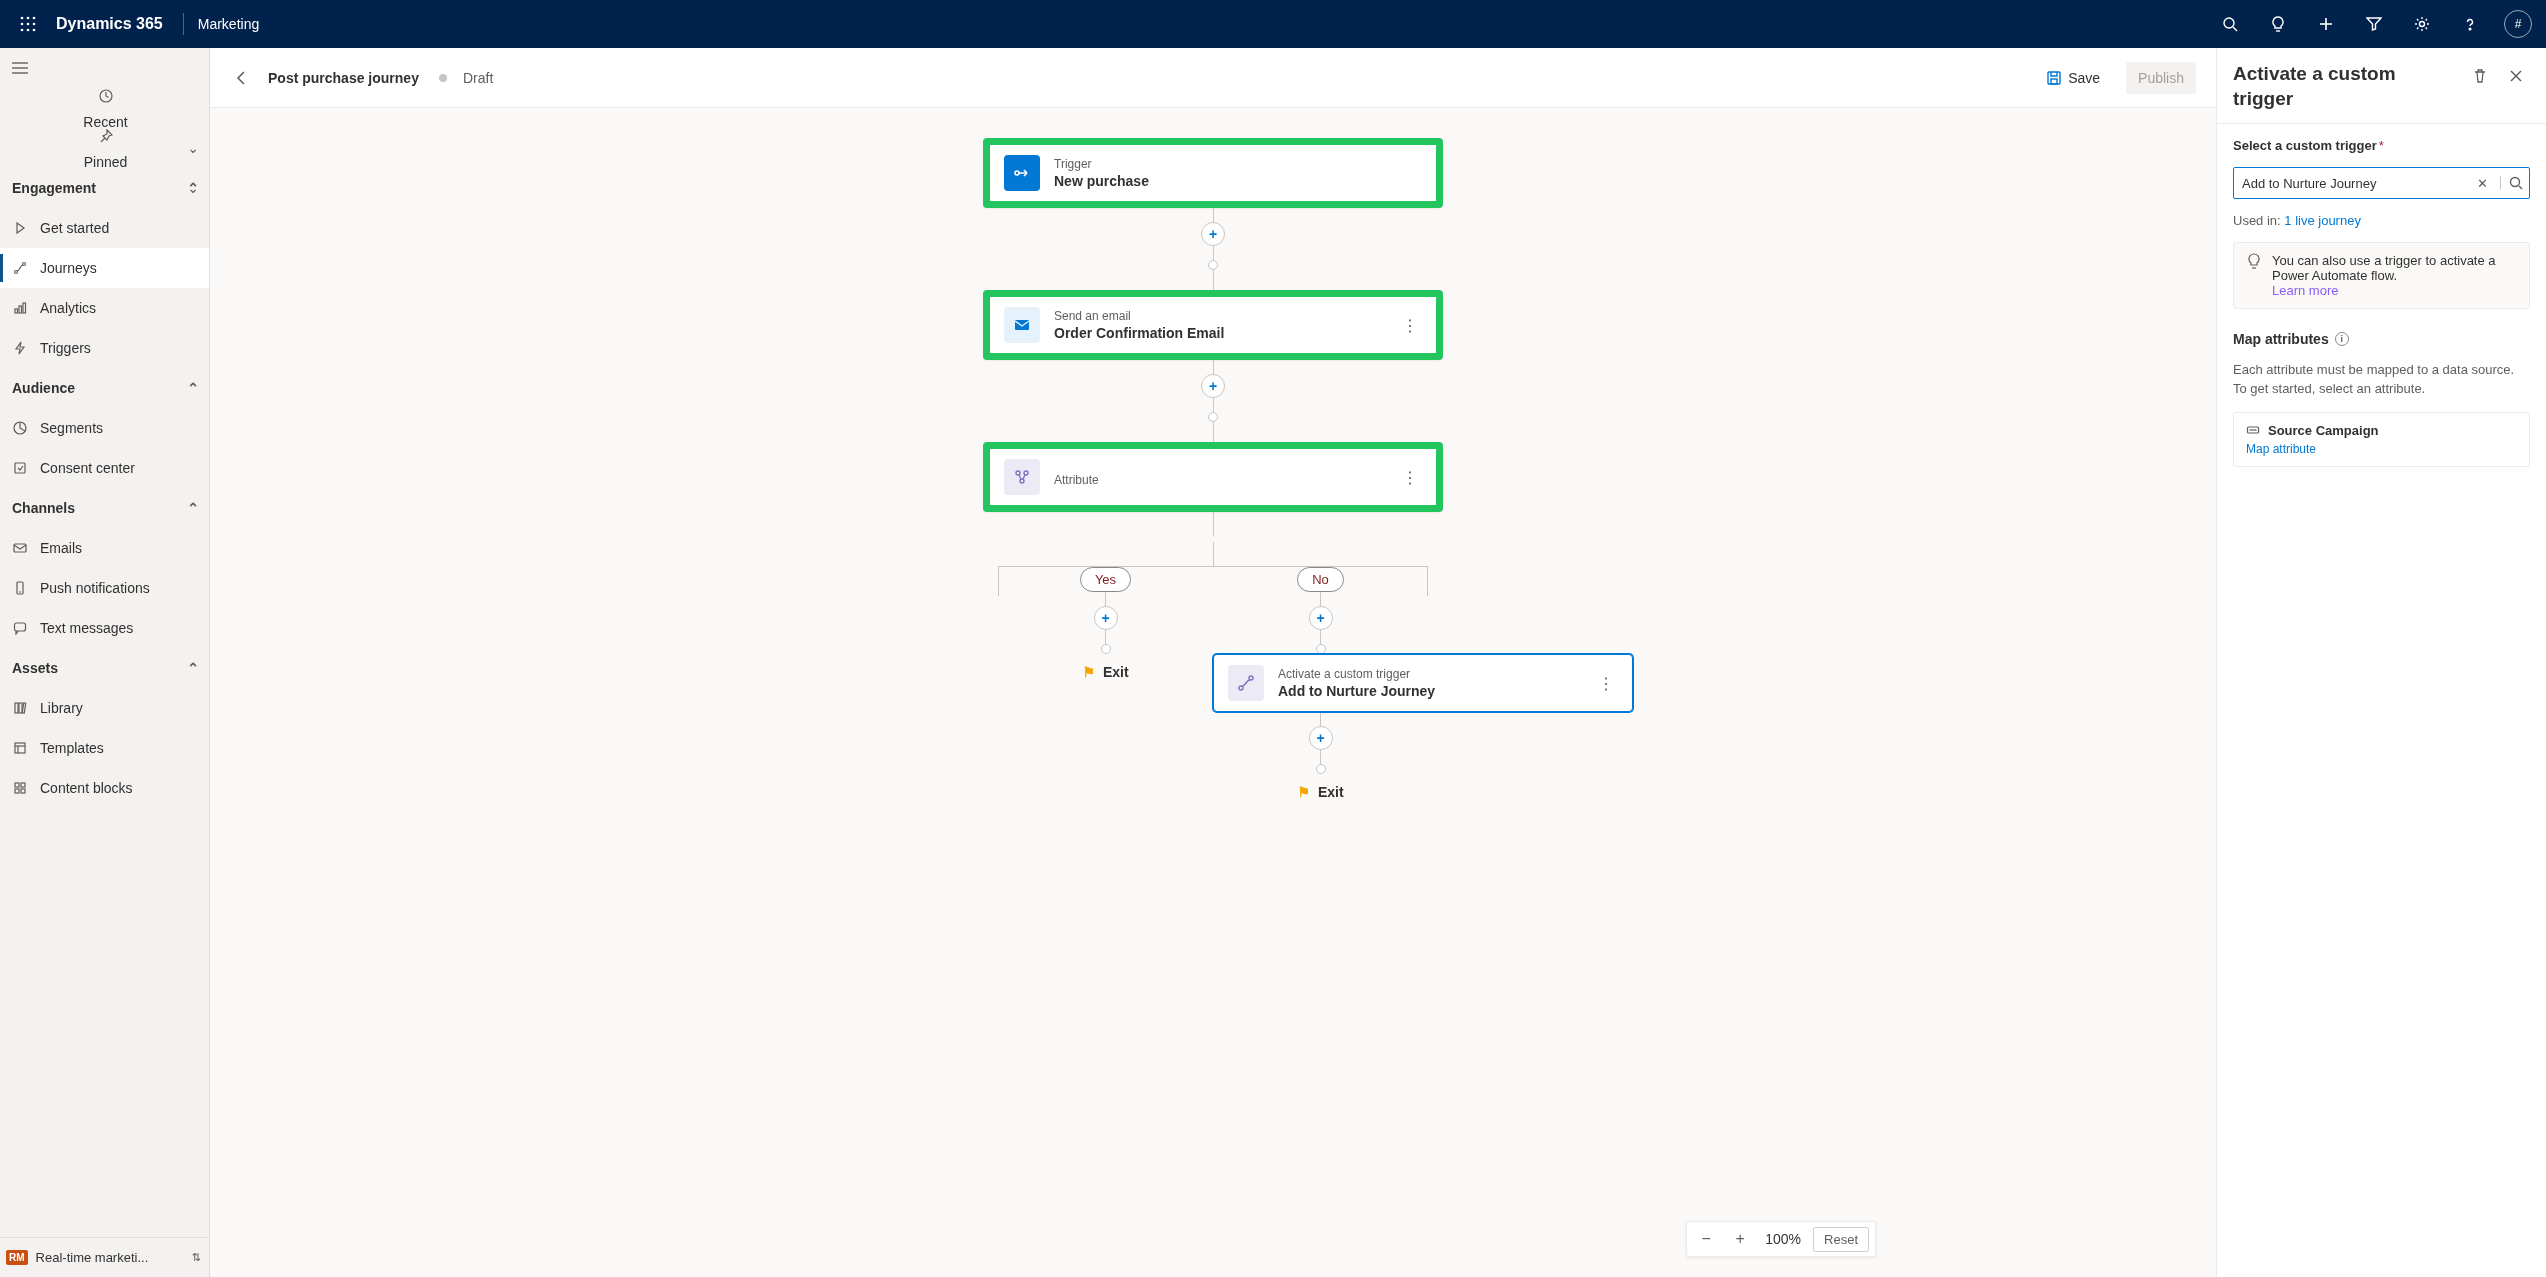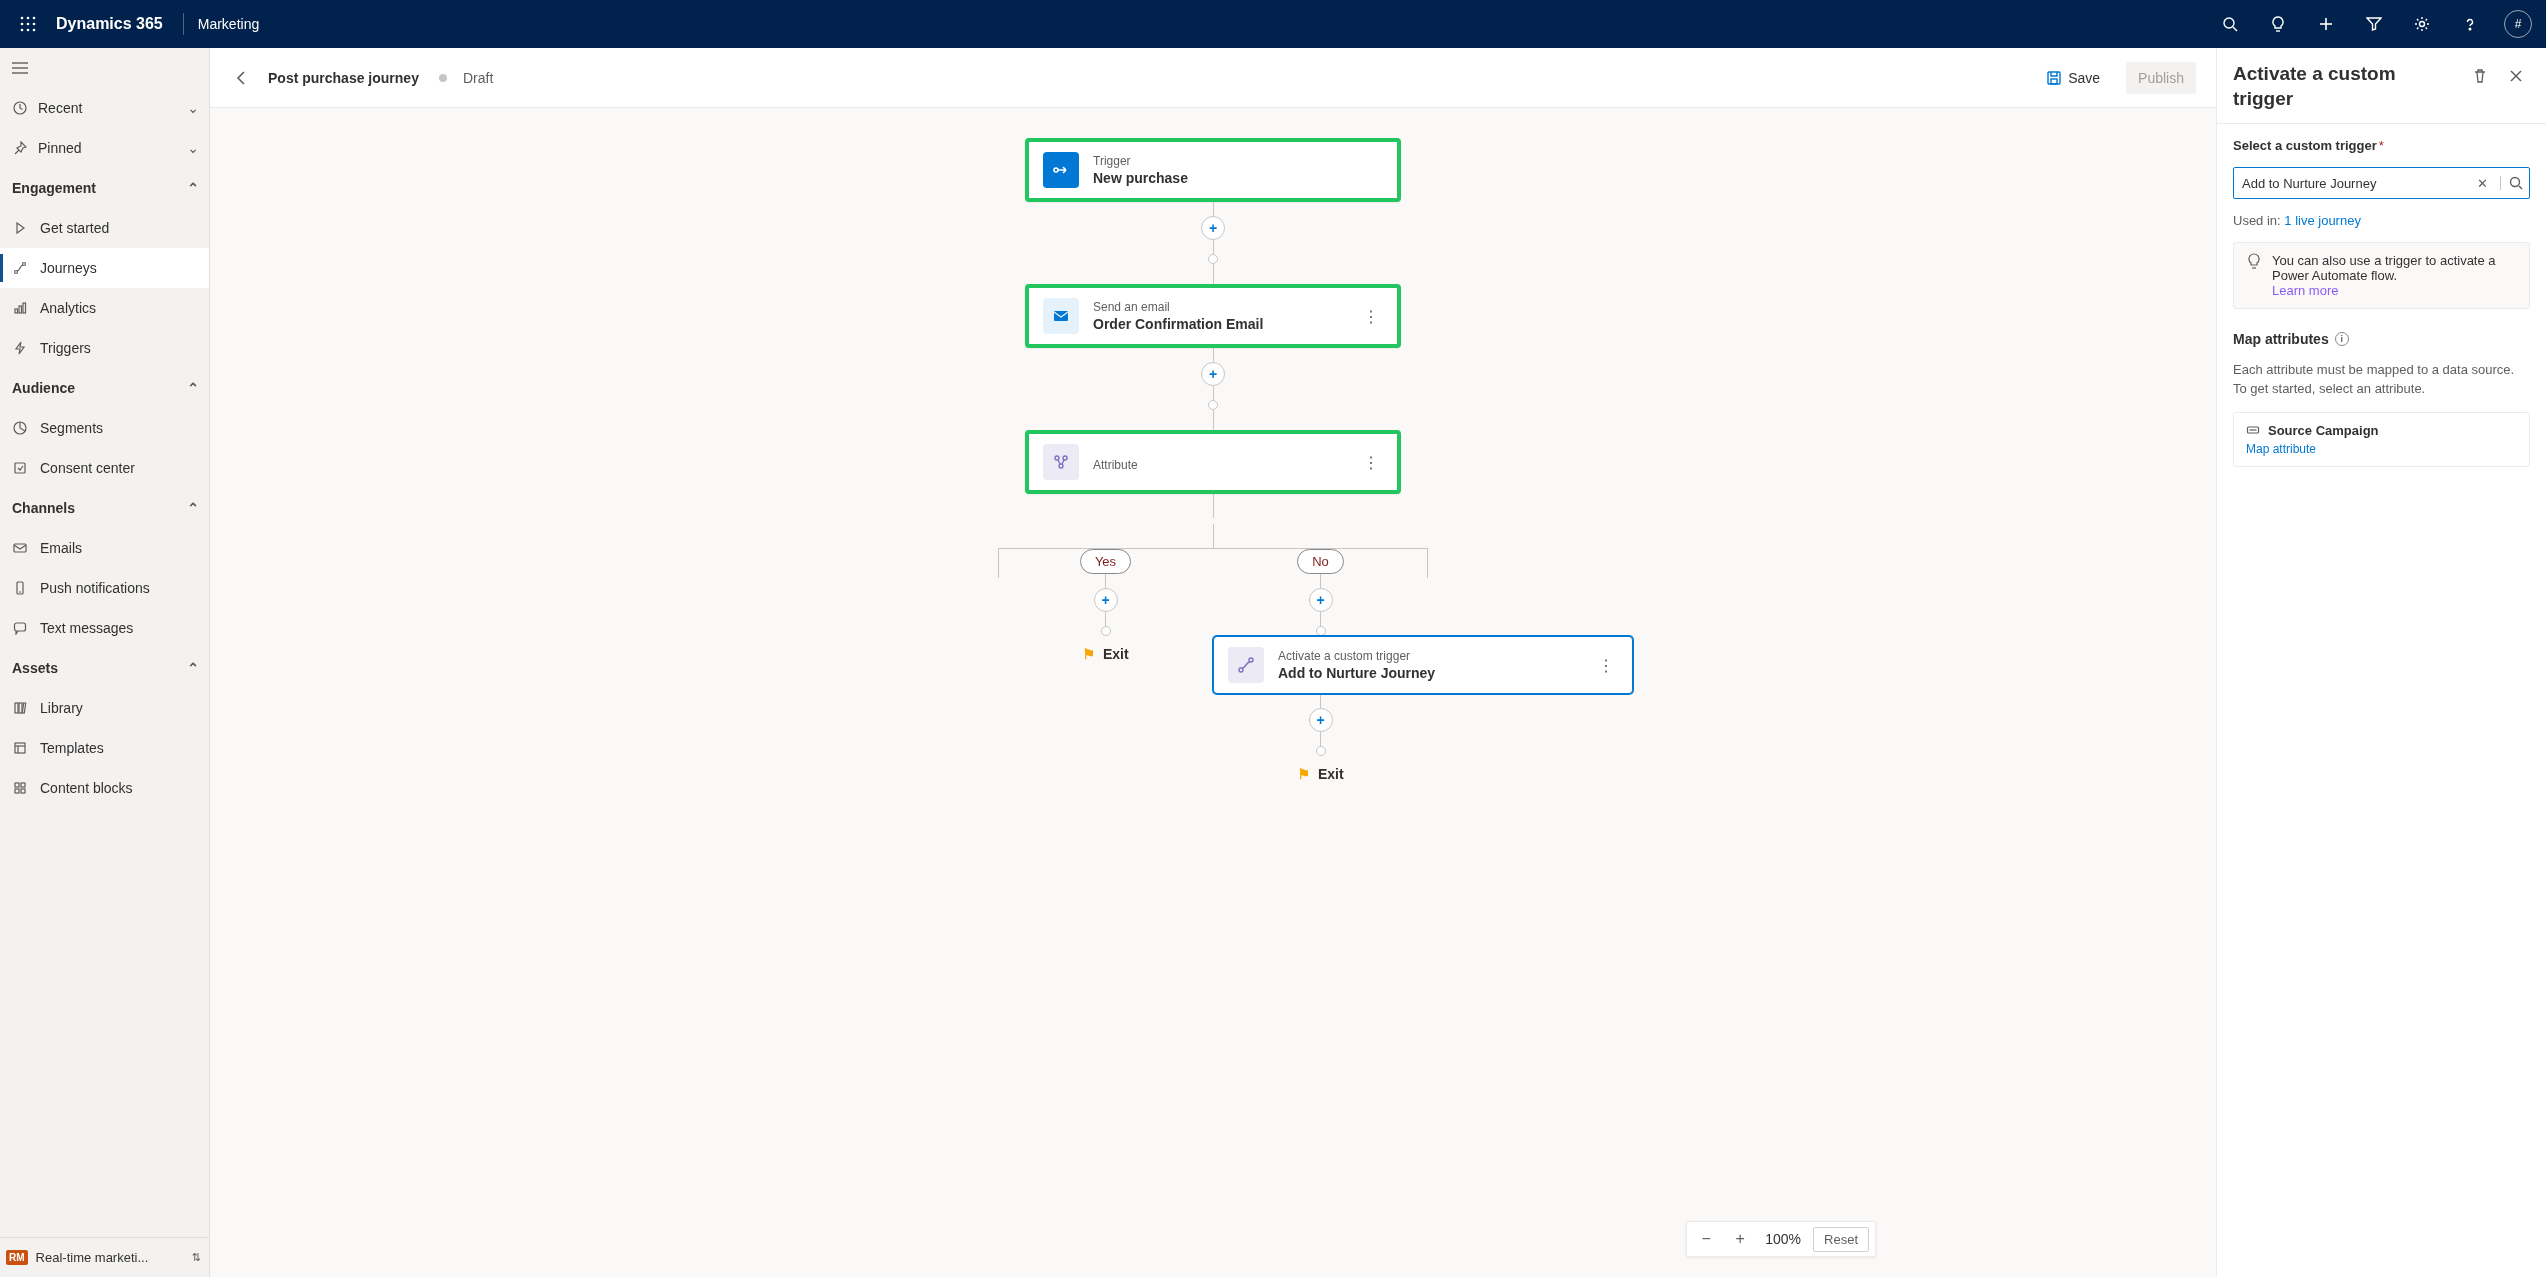--- a/index.html
+++ b/index.html
@@ -14,21 +14,21 @@
 .topbar .spacer { flex: 1; }
 .topbar .topicon { width: 48px; height: 48px; display:flex; align-items:center; justify-content:center; cursor:pointer; }
 .topbar .avatar { width:28px; height:28px; border-radius:50%; border:1px solid rgba(255,255,255,0.6); display:flex; align-items:center; justify-content:center; font-size:12px; margin: 0 10px; }
 
 
 .shell { position: absolute; top:48px; left:0; right:0; bottom:0; display:flex; }
 
 
 .leftnav { width: 210px; background: #f3f2f1; border-right: 1px solid #e1dfdd; display:flex; flex-direction:column; font-size: 14px; color:#323130; }
 .leftnav .hamburger { height: 40px; display:flex; align-items:center; padding-left:12px; cursor:pointer; }
-.nav-row { height: 40px; display:flex; align-items:center; padding: 0 10px 0 12px; cursor:pointer; gap:10px; }
+.nav-row { height: 40px; display:flex; align-items:center; padding: 0 10px 0 12px; cursor:pointer; gap:10px;flex-direction:column; }
 .nav-row .chev { margin-left:auto; color:#605e5c; }
 .nav-group-head { height: 40px; display:flex; align-items:center; padding:0 10px 0 12px; font-weight:600; color:#323130; cursor:pointer; }
 .nav-group-head .chev { margin-left:auto; color:#605e5c; }
 .nav-item { height: 40px; display:flex; align-items:center; padding-left: 12px; gap:12px; cursor:pointer; }
 .nav-item.active { background:#fff; position:relative; }
 .nav-item.active::before { content:""; position:absolute; left:0; top:6px; bottom:6px; width:3px; background:#0F548C; }
 .nav-icon { width:16px; height:16px; display:flex; align-items:center; justify-content:center; color:#605e5c; flex:0 0 16px; }
 .leftnav .area-switch { margin-top:auto; height:40px; border-top:1px solid #e1dfdd; display:flex; align-items:center; padding:0 8px 0 6px; gap:8px; cursor:pointer; background:#f3f2f1; }
 .area-badge { background:#ca5010; color:#fff; font-size:10px; font-weight:600; padding:2px 3px; border-radius:2px; }
 .area-switch .chev { margin-left:auto; font-size:11px; color:#605e5c; }
@@ -45,21 +45,21 @@
 .pagehead .spacer { flex:1; }
 .btn { display:inline-flex; align-items:center; gap:6px; height:32px; padding:0 12px; border:none; background:transparent; font-size:14px; color:#323130; cursor:pointer; border-radius:2px; }
 .btn-primary { background:#f3f2f1; color:#a19f9d; cursor:not-allowed; }
 .btn .ic { color:#0078d4; }
 
 
 .canvas { flex:1; position:relative; overflow:auto; }
 .flow { position:relative; width: 900px; margin: 0 auto; padding-top: 30px; padding-bottom: 60px; }
 
 
-.card { width: 376px; background:#fff; border:4px solid #22c55e; border-radius:4px; box-shadow:0 1px 2px rgba(0,0,0,0.06); display:flex; align-items:center; padding:10px 14px; gap:14px; margin: 0 auto; position:relative; }
+.card { width: 460px; background:#fff; border:7px solid #22c55e; border-radius:4px; box-shadow:0 1px 2px rgba(0,0,0,0.06); display:flex; align-items:center; padding:10px 14px; gap:14px; margin: 0 auto; position:relative; }
 .card.sel { border:1.5px solid #0078d4; box-shadow:0 0 0 1px #0078d4; }
 .card .tile { width:36px; height:36px; border-radius:4px; display:flex; align-items:center; justify-content:center; flex:0 0 36px; }
 .tile-blue { background:#0078d4; color:#fff; }
 .tile-lightblue { background:#e5f1fb; color:#0078d4; }
 .tile-lilac { background:#eceaf5; color:#7c73c0; }
 .card .lbls { display:flex; flex-direction:column; gap:2px; }
 .card .sub { font-size:12px; color:#605e5c; }
 .card .main-l { font-size:14px; font-weight:600; color:#323130; }
 .card .more { margin-left:auto; color:#605e5c; cursor:pointer; padding:0 4px; }
 

